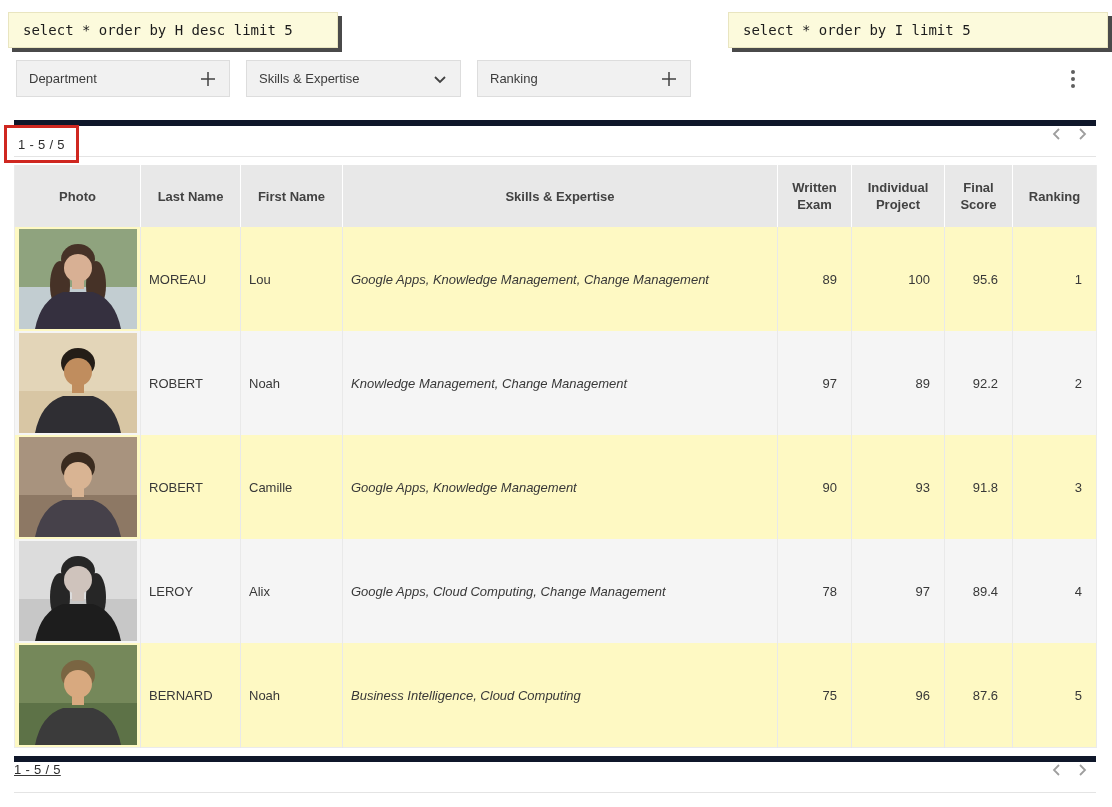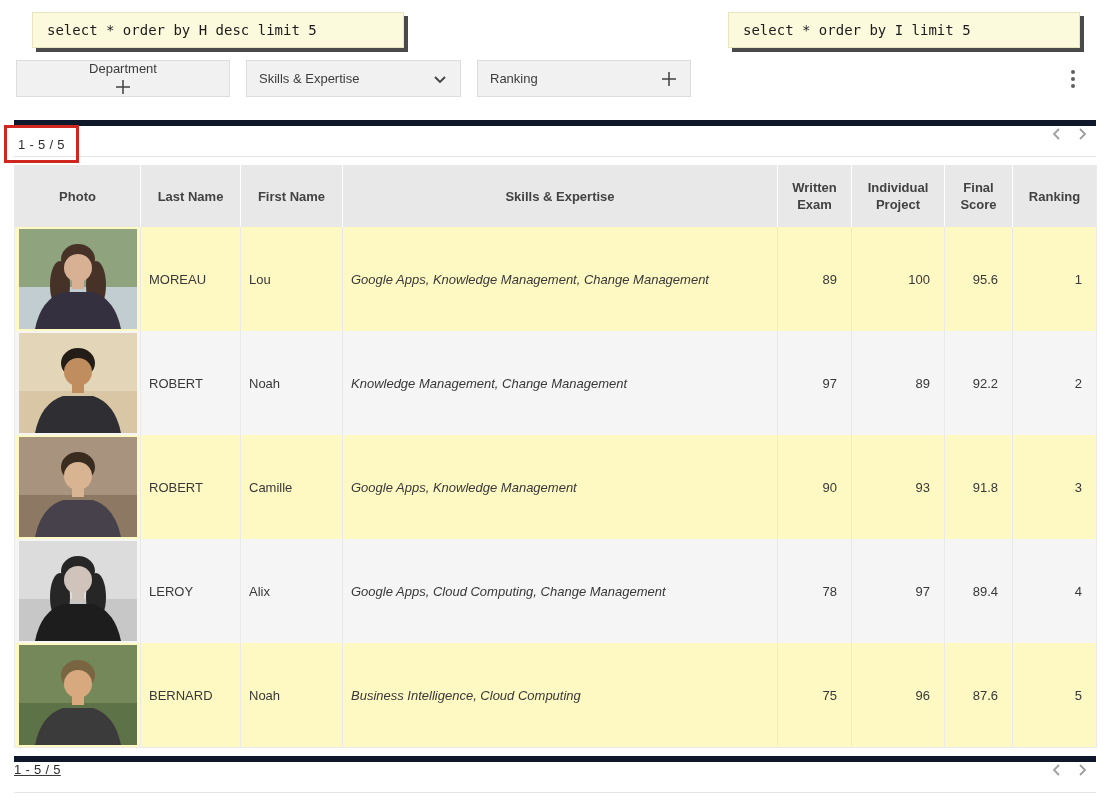--- a/index.html
+++ b/index.html
@@ -9,32 +9,32 @@
   }
   
   .callout{
     position:absolute;top:12px;height:36px;box-sizing:border-box;
     background:#fcfadc;border:1px solid #e9e5c0;
     box-shadow:4px 4px 0 #4a4a4a;
     display:flex;align-items:center;padding:0 14px;
     font-family:"DejaVu Sans Mono","Liberation Mono",monospace;
     font-size:14px;color:#1b1b1b;white-space:nowrap;
   }
-  .callout.left{left:32px;width:372px;}
-  .callout.right{left:728px;width:352px;}
+  .callout.left{left:8px;width:330px;}
+  .callout.right{left:728px;width:380px;}
 
   
   .filter-bar{position:absolute;top:60px;left:16px;width:1080px;height:37px;}
   .filter-box{
     position:absolute;top:0;height:37px;width:214px;box-sizing:border-box;
     background:#f1f1f1;border:1px solid #dddddd;
     display:flex;align-items:center;justify-content:space-between;
     padding:0 12px;font-size:13px;color:#3c3c3c;cursor:pointer;
   }
-  #fb1{left:0;flex-direction:column;}
+  #fb1{left:0;}
   #fb2{left:230px;width:215px;}
   #fb3{left:461px;}
   .icon-svg{display:block;}
   .kebab{
     position:absolute;right:12px;top:6px;width:22px;height:26px;cursor:pointer;
     display:flex;flex-direction:column;align-items:center;justify-content:center;gap:3px;
   }
   .kebab .dot{width:4px;height:4px;border-radius:50%;background:#5f5f5f;}
 
   

